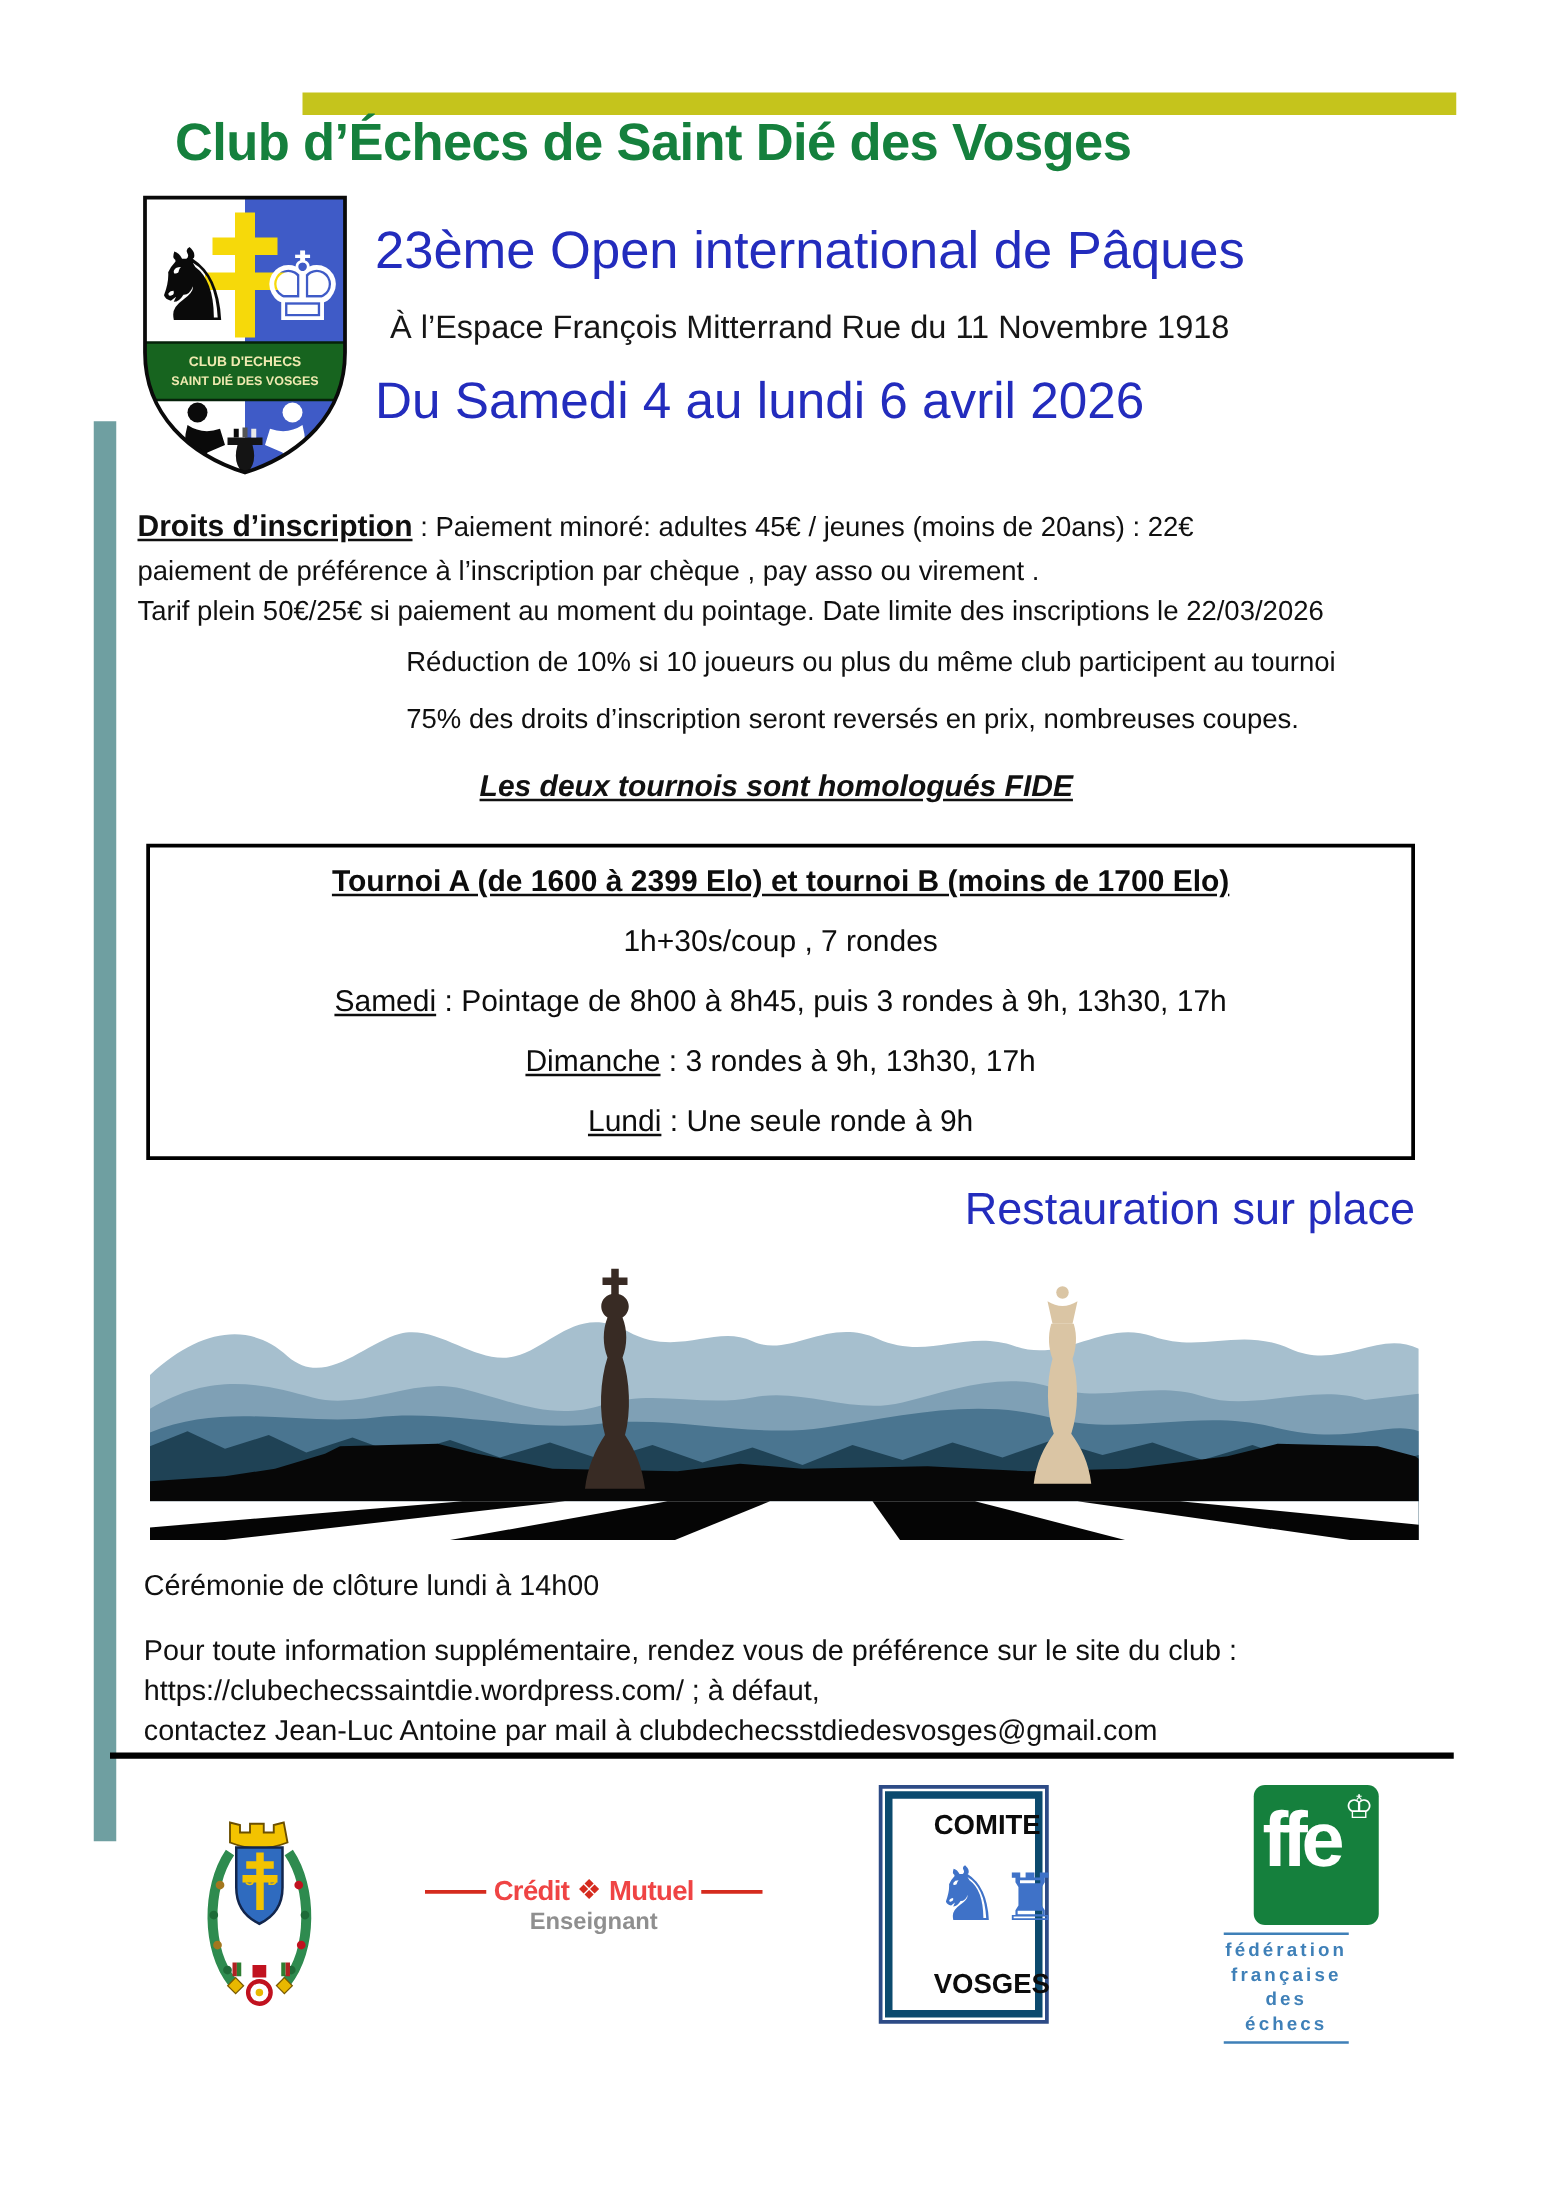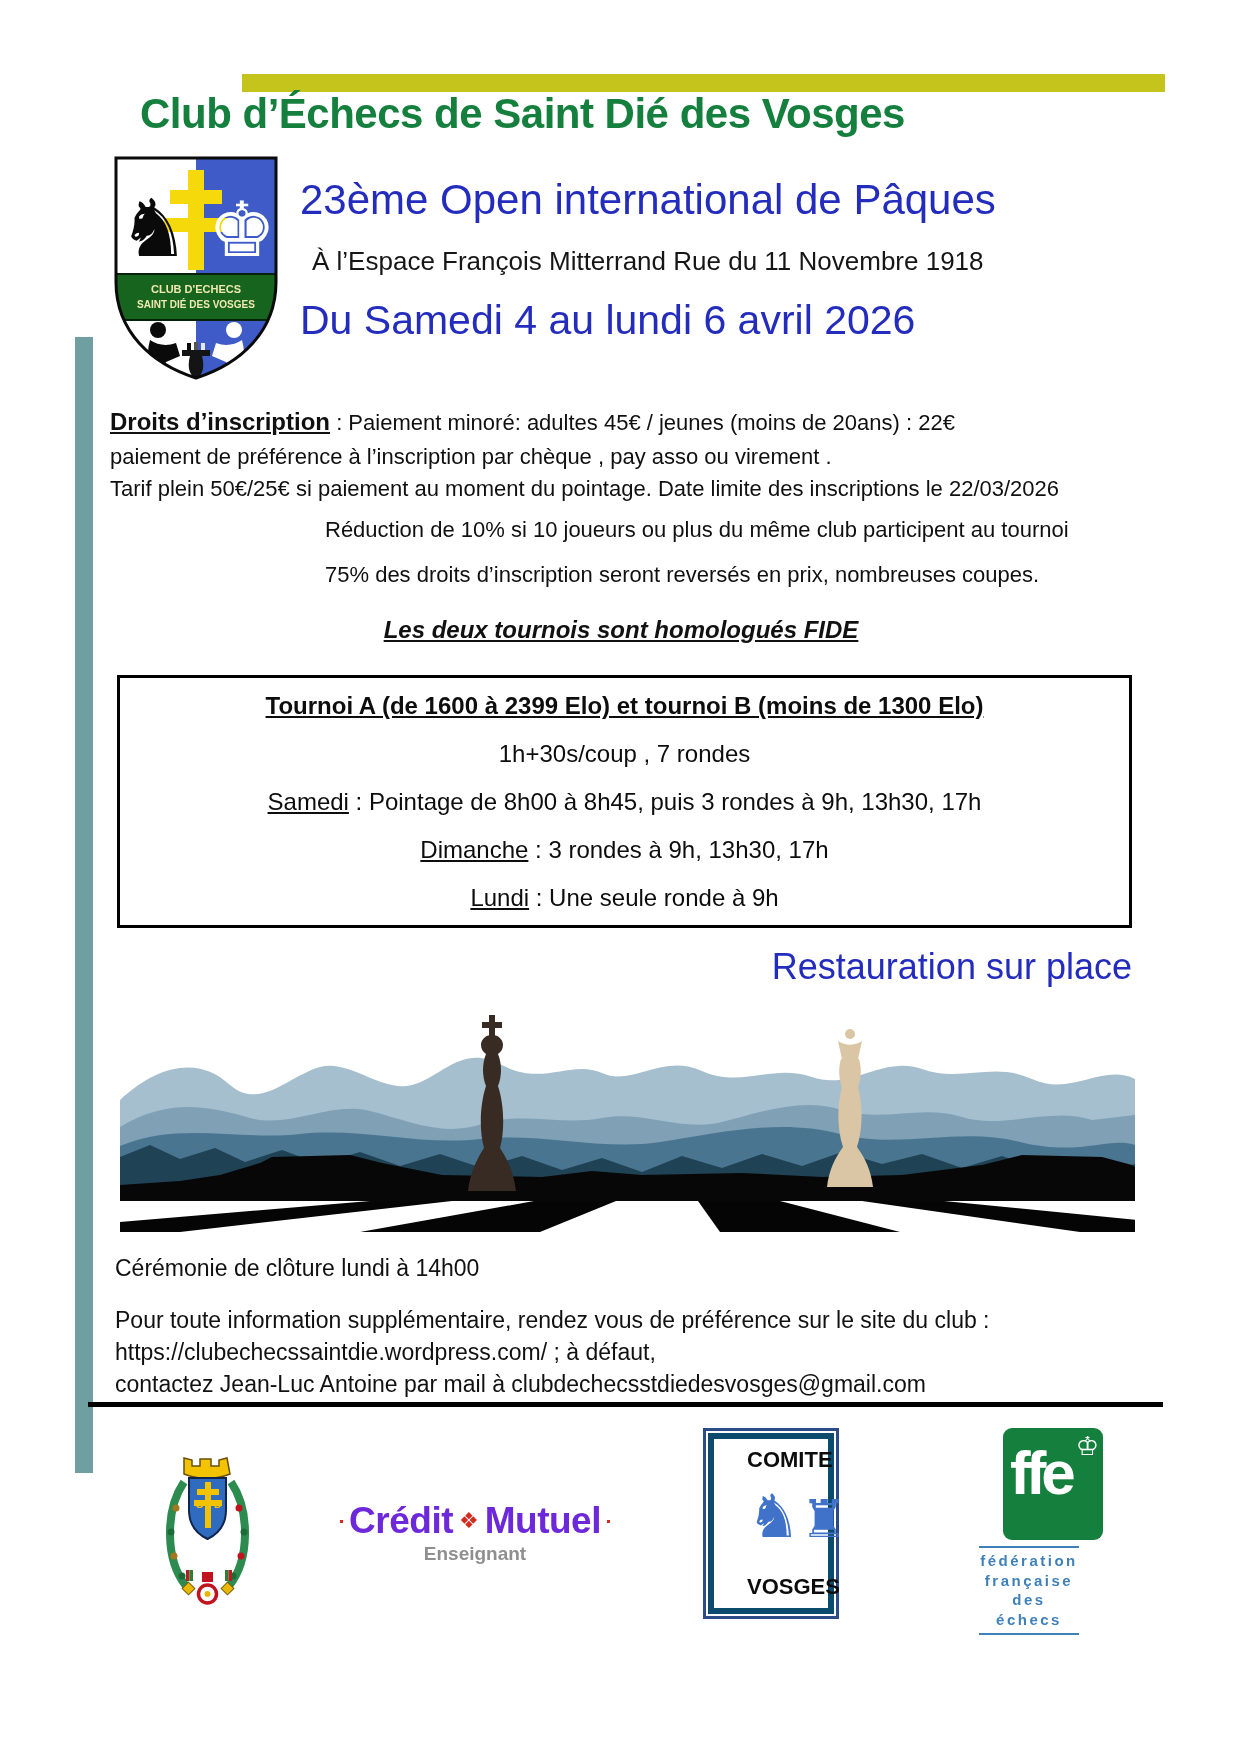--- a/index.html
+++ b/index.html
@@ -38,21 +38,21 @@
   #ceremony{left:115px;top:1255px;font-size:23px;}
   #info1{left:115px;top:1307px;font-size:23px;}
   #info2{left:115px;top:1339px;font-size:23px;}
   #info3{left:115px;top:1371px;font-size:23px;}
   #rule{left:88px;top:1402px;width:1075px;height:5px;background:#000;}
   
   #coat{left:150px;top:1448px;}
   #cm{left:340px;top:1500px;width:270px;text-align:center;}
   #cm-row{display:flex;align-items:center;justify-content:center;gap:6px;}
   .cm-line{width:52px;height:3px;background:#d52b1e;}
-  .cm-word{font-size:37px;font-weight:bold;color:#6d28d9;letter-spacing:-0.5px;}
+  .cm-word{font-size:22px;font-weight:bold;color:#ef4444;letter-spacing:-0.5px;}
   #cm-icon{font-size:22px;color:#d52b1e;font-family:"DejaVu Sans",sans-serif;line-height:1;}
   #cm-sub{font-size:19px;font-weight:bold;color:#8f8f8f;margin-top:1px;}
   #comite{left:703px;top:1428px;width:130px;height:185px;border:3px solid #2d4b86;background:#fff;}
   #comite-inner{position:absolute;left:2px;top:2px;right:2px;bottom:2px;border:6px solid #0c4a6e;
                 display:flex;flex-direction:column;align-items:flex-start;justify-content:space-between;padding-left:33px;}
   .comite-word{font-size:22px;font-weight:bold;color:#0c0c0c;margin:8px 0;}
   #comite-pieces{font-family:"DejaVu Sans",sans-serif;color:#3f72c8;line-height:58px;}
   #comite-knight{font-size:60px;} #comite-rook{font-size:52px;}
   #ffe{left:979px;top:1428px;width:100px;}
   #ffe-square{position:relative;width:100px;height:112px;background:#15803d;border-radius:9px;margin-left:24px;}
@@ -124,21 +124,21 @@
     <span class="reg-head">Droits d’inscription</span><span> : Paiement minoré: adultes  45€ / jeunes (moins de 20ans) : 22€</span>
   </div>
   <div class="abs body-line" id="reg-line2">paiement de préférence à l’inscription par chèque , pay asso ou virement .</div>
   <div class="abs body-line" id="reg-line3">Tarif plein 50€/25€ si paiement au moment du pointage. Date limite des inscriptions le 22/03/2026</div>
   <div class="abs body-line" id="discount">Réduction de 10% si 10 joueurs ou plus du même club participent au tournoi</div>
   <div class="abs body-line" id="prizes">75% des droits d’inscription seront reversés en prix, nombreuses coupes.</div>
 
   <div class="abs" id="fide">Les deux tournois sont homologués FIDE</div>
 
   <div class="abs" id="schedule-box">
-    <div class="bx" id="bx-title">Tournoi A (de 1600 à 2399 Elo) et tournoi B (moins de 1300 Elo)</div>
+    <div class="bx" id="bx-title">Tournoi A (de 1600 à 2399 Elo) et tournoi B (moins de 1700 Elo)</div>
     <div class="bx" id="bx-cadence">1h+30s/coup , 7 rondes</div>
     <div class="bx" id="bx-r0">
       <span class="day">Samedi</span><span> : Pointage de 8h00 à 8h45, puis 3 rondes à 9h, 13h30, 17h</span>
     </div>
     <div class="bx" id="bx-r1">
       <span class="day">Dimanche</span><span> : 3 rondes à 9h, 13h30, 17h</span>
     </div>
     <div class="bx" id="bx-r2">
       <span class="day">Lundi</span><span> : Une seule ronde à 9h</span>
     </div>

